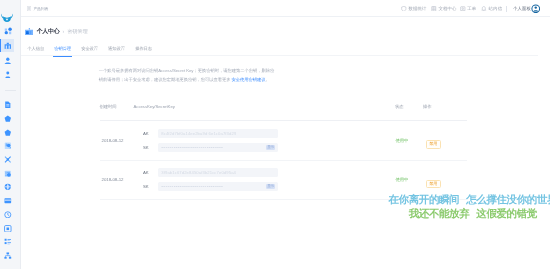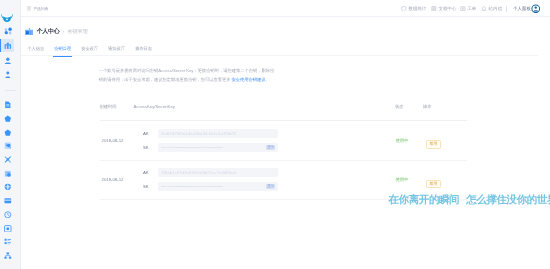--- a/index.html
+++ b/index.html
@@ -344,14 +344,15 @@
             <div class="cell-act"><span class="btn-disable">
                 <span>禁用</span>
               </span></div>
           </div>
         </div>
     </div>
   </div>
 
   <div class="lyrics">
     <div class="ly ly1">在你离开的瞬间 怎么撑住没你的世界</div>
+    <div class="ly ly2">我还不能放弃 这假爱的错觉</div>
   </div>
 </div>
 
 </body></html>

